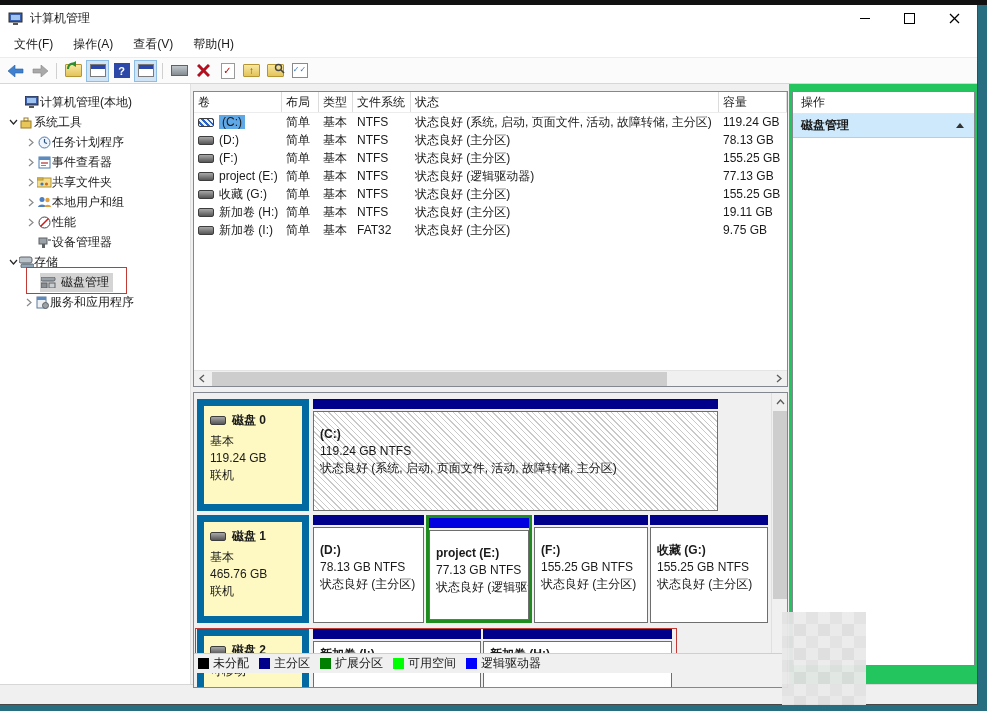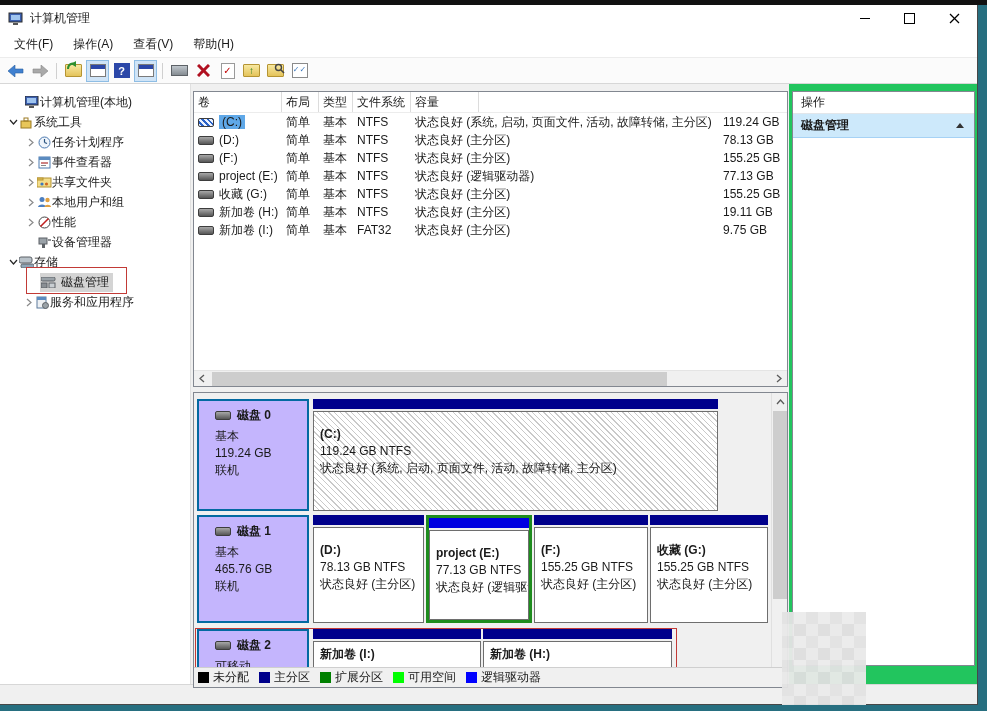--- a/index.html
+++ b/index.html
@@ -52,35 +52,35 @@
   .c-name{display:flex;align-items:center;gap:5px;padding-left:4px;}
   .disk-ico{width:14px;height:7px;flex:0 0 auto;background:linear-gradient(#a8a8a8,#565656);border:1px solid #3d3d3d;border-radius:2px;}
   .disk-ico.hatched{background:repeating-linear-gradient(45deg,#eaf2ff 0 2px,#2a62c8 2px 4px);}
   .sel-name{background:#5fa8e8;padding:0 3px;}
   .h-scroll{position:absolute;left:0;bottom:0;width:100%;height:16px;background:#f0f0f0;border-top:1px solid #e4e4e4;box-sizing:border-box;}
   .h-thumb{position:absolute;left:18px;top:1px;width:455px;height:14px;background:#cdcdcd;}
   .scroll-arrow{position:absolute;top:0;width:16px;height:15px;display:flex;align-items:center;justify-content:center;color:#5a5a5a;}
   .graphic-pane{position:absolute;left:2px;top:308px;width:595px;height:296px;background:#f0f0f0;
     border:1px solid #828790;box-sizing:border-box;overflow:hidden;}
   .disk-row{position:absolute;left:3px;display:flex;}
-  .disk-label{width:112px;border:2px solid #0369a1;background:#c4b5fd;box-sizing:border-box;padding:6px 16px 0;flex:0 0 auto;}
+  .disk-label{width:112px;border:7px solid #0369a1;background:#fef9c3;box-sizing:border-box;padding:6px 6px 0;flex:0 0 auto;}
   .dl-title{display:flex;align-items:center;gap:6px;font-weight:bold;margin-bottom:4px;}
   .dl-line{line-height:17px;}
   .parts{margin-left:4px;display:flex;gap:2px;}
   .part{box-sizing:border-box;display:flex;flex-direction:column;}
   .strip{height:10px;flex:0 0 auto;}
   .strip.primary{background:#00008b;}
   .strip.logical{background:#0000e0;}
   .pbody{margin-top:2px;border:1px solid #6e6e6e;background:#fff;flex:1;padding:14px 6px 0;overflow:hidden;box-sizing:border-box;}
   .pbody.hatch{background:repeating-linear-gradient(45deg,#ffffff 0 3px,#c9c9c9 3px 4px);}
   .pl1{font-weight:bold;line-height:17px;white-space:nowrap;}
   .pl2{line-height:17px;white-space:nowrap;}
   .part.extended-sel{border:3px solid #1e8c1e;padding:0;}
   .disk2-redbox{position:absolute;left:1px;top:235px;width:480px;height:40px;border:1px solid #c23a36;pointer-events:none;z-index:5;}
-  .legend{position:absolute;left:0;bottom:0;width:100%;height:20px;background:#f0f0f0;border-top:1px solid #cfcfcf;
+  .legend{position:absolute;left:0;bottom:14px;width:100%;height:20px;background:#f0f0f0;border-top:1px solid #cfcfcf;
     display:flex;align-items:center;gap:10px;padding-left:4px;box-sizing:border-box;z-index:6;}
   .lg-item{display:flex;align-items:center;gap:4px;white-space:nowrap;}
   .swatch{width:11px;height:11px;flex:0 0 auto;}
   .v-scroll{position:absolute;right:0;top:0;width:16px;height:276px;background:#f0f0f0;border-left:1px solid #e0e0e0;box-sizing:border-box;}
   .v-thumb{position:absolute;left:1px;top:18px;width:14px;height:188px;background:#cdcdcd;}
   
   .right-panel{width:188px;background:#22c55e;position:relative;flex:0 0 auto;}
   .rp-box{position:absolute;left:3px;top:7px;right:2px;bottom:18px;background:#fff;border:1px solid #828790;}
   .rp-header{height:21px;display:flex;align-items:center;padding-left:8px;border-bottom:1px solid #e2e6ea;}
   .rp-dm{height:23px;background:#cde9fb;border-bottom:1px solid #a6d2f5;display:flex;align-items:center;
@@ -350,20 +350,21 @@
       </div>
 
       <div class="center">
 
         <div class="volume-pane">
           <div class="vl-header">
             <div class="vh w-name">卷</div>
             <div class="vh w-layout">布局</div>
             <div class="vh w-type">类型</div>
             <div class="vh w-fs">文件系统</div>
+            <div class="vh w-status">状态</div>
             <div class="vh w-cap">容量</div>
           </div>
 
           <div class="vl-row">
             <div class="vc w-name c-name">
                 <span class="disk-ico hatched"></span>
                 <span class="sel-name">(C:)</span>
               </div>
             <div class="vc w-layout">简单</div>
             <div class="vc w-type">基本</div>

